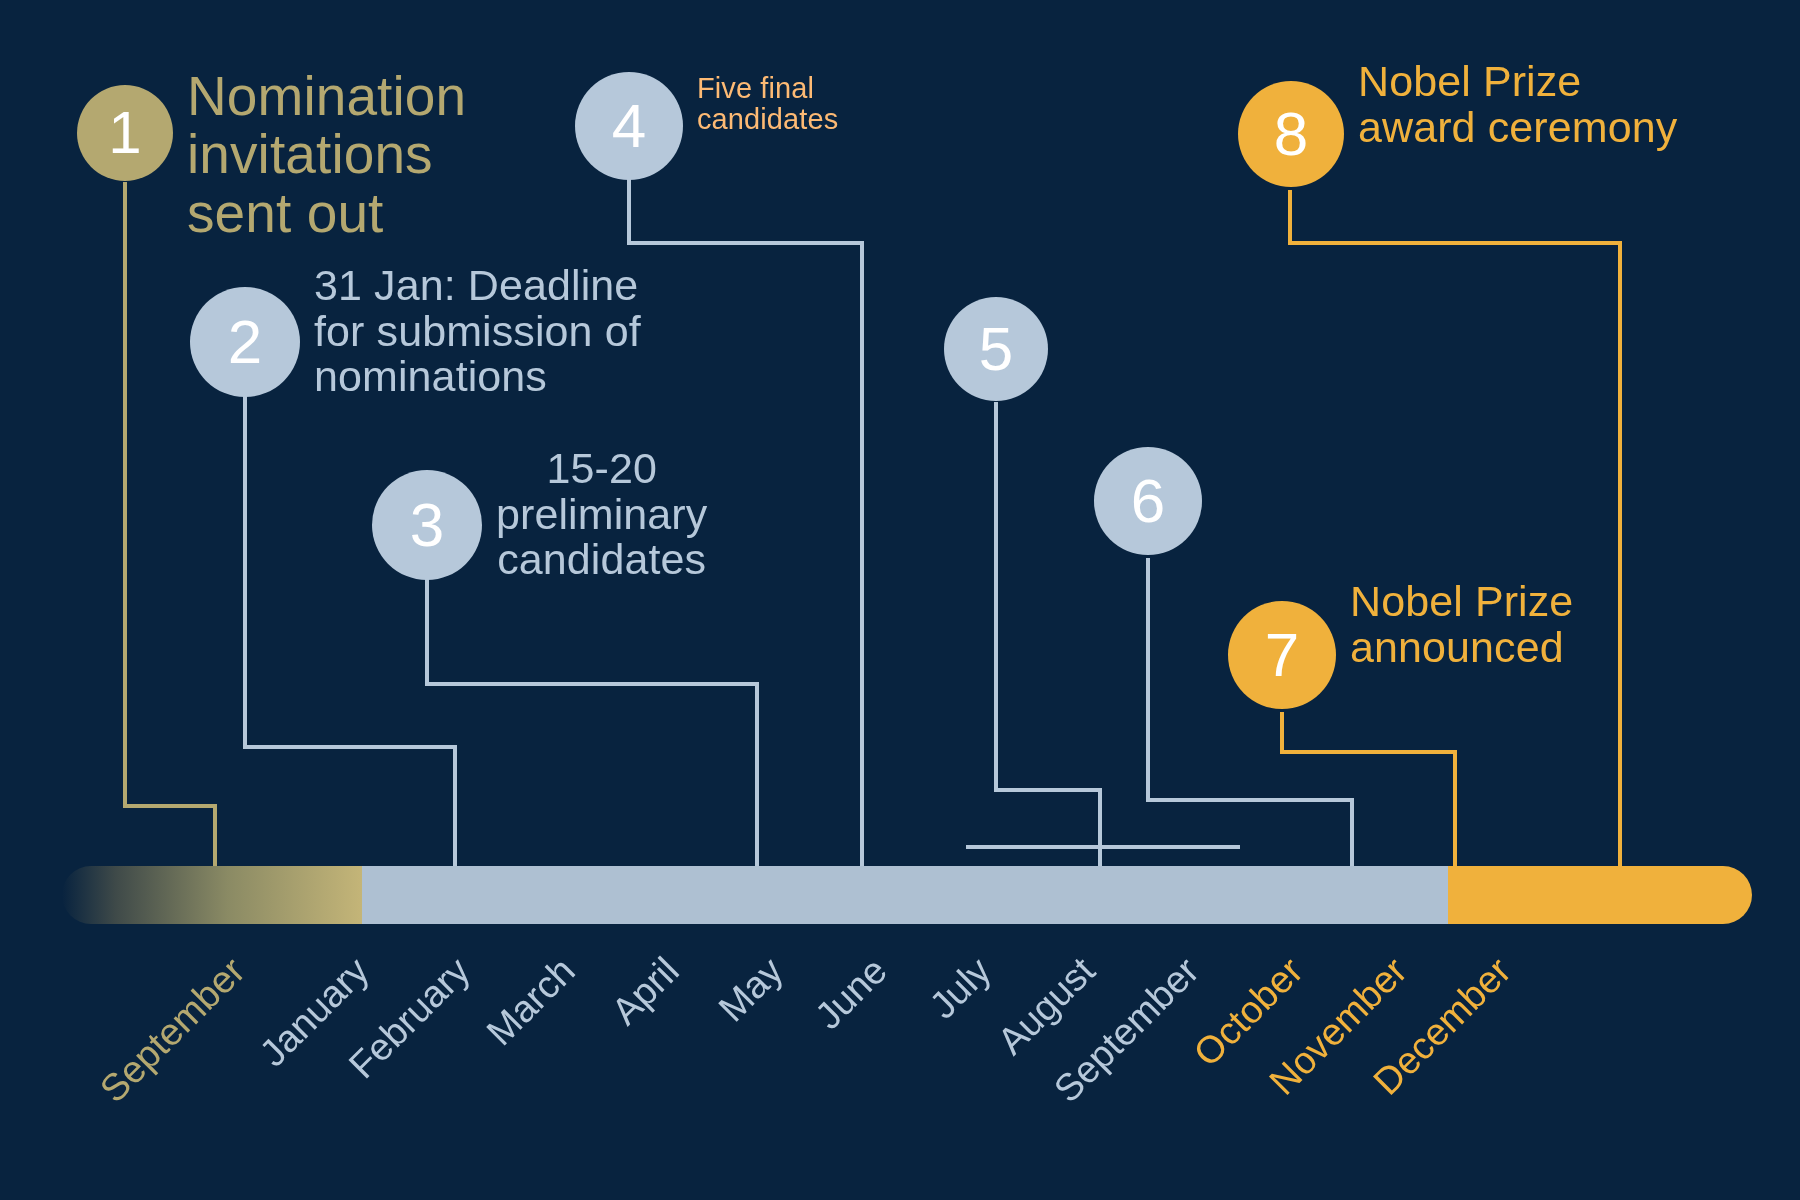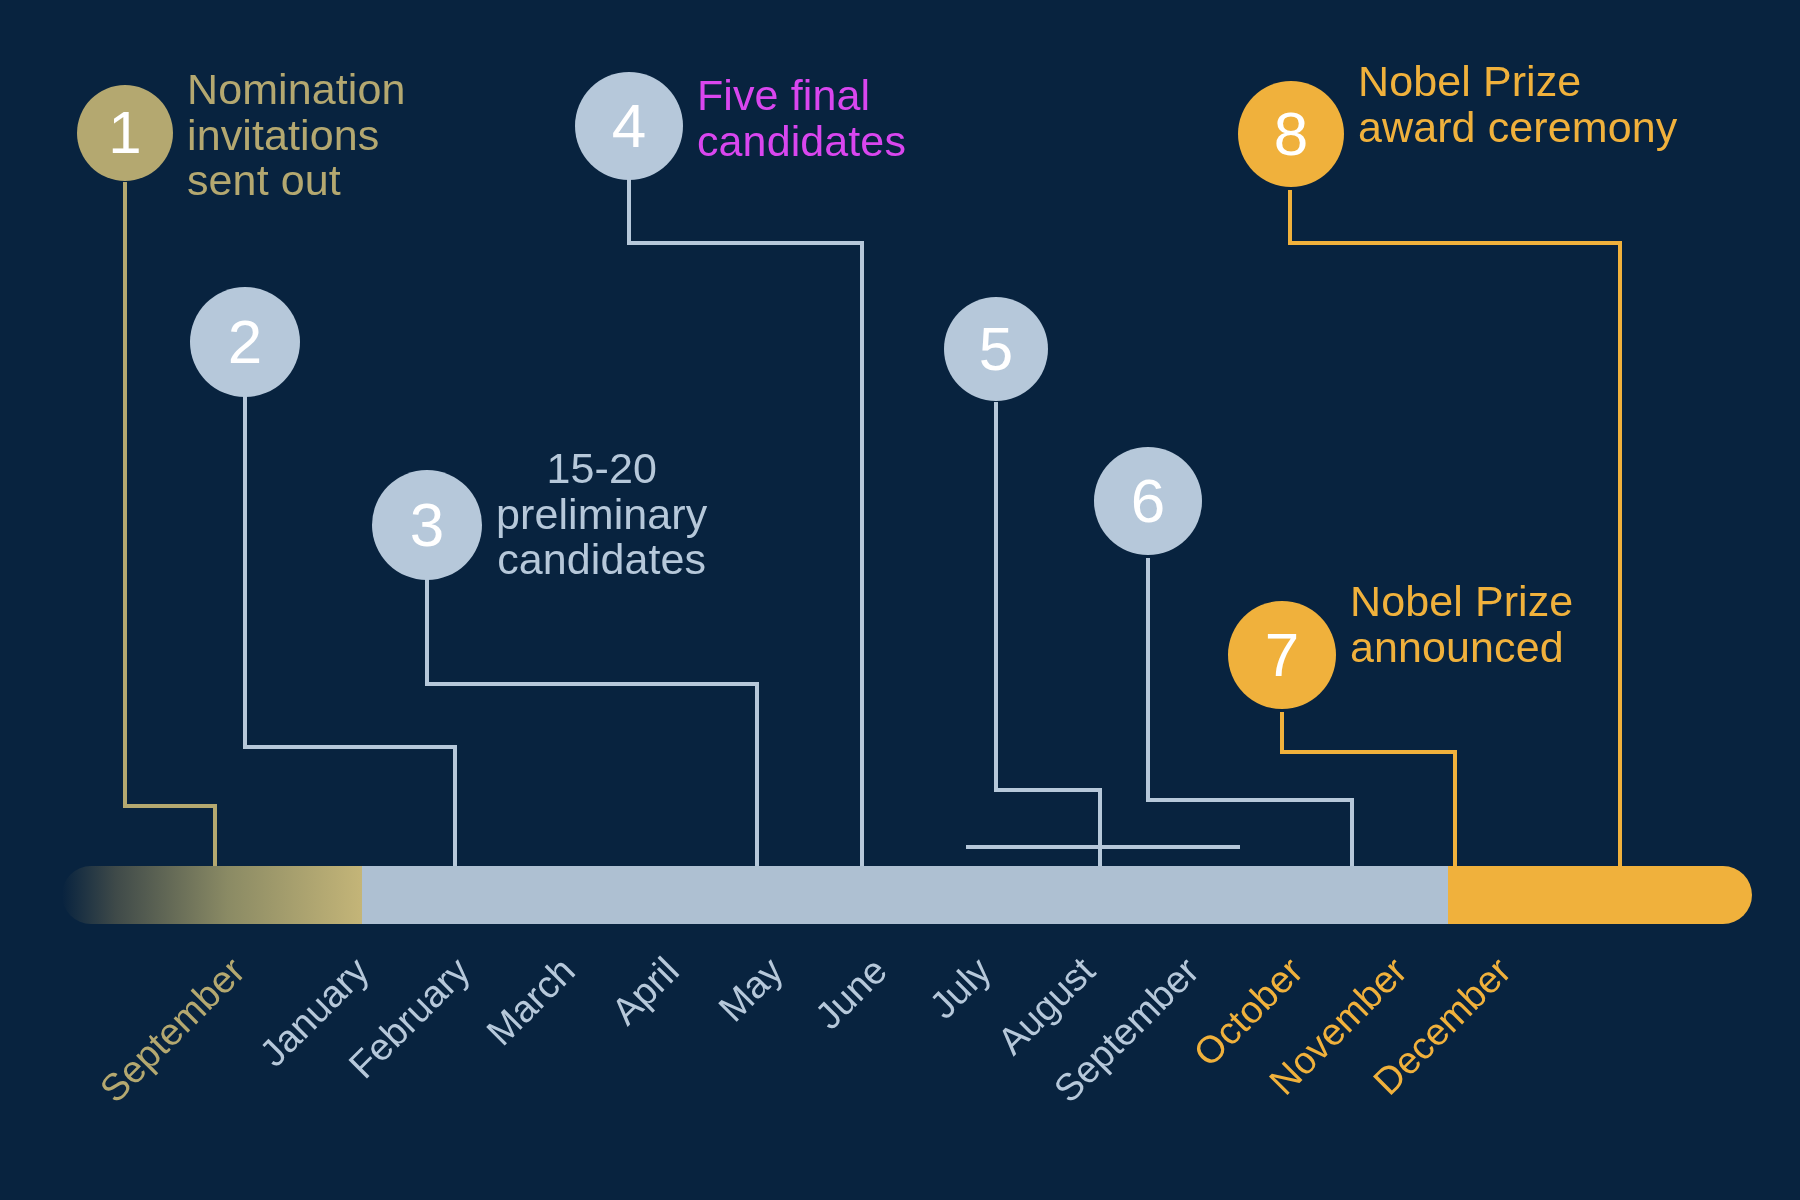--- a/index.html
+++ b/index.html
@@ -76,45 +76,48 @@
       <rect x="62" y="866" width="300" height="58" fill="url(#goldfade)"></rect>
       <rect x="362" y="866" width="1086" height="58" fill="#aec0d2"></rect>
       <rect x="1448" y="866" width="310" height="58" fill="#f0b13c"></rect>
     </g>
   </svg>
 
   <div class="step" style="left:77px;top:85px;">
     <div class="bubble" style="width:96px;height:96px;background:#b4a870;font-size:60px;">
       <span>1</span>
     </div>
-    <div class="steplabel" style="color:#b4a870;font-size:43px;margin-left:14px;margin-top:-18px;">Nomination
+    <div class="steplabel" style="color:#b4a870;font-size:55px;margin-left:14px;margin-top:-18px;">Nomination
 invitations
 sent out</div>
   </div>
 
   <div class="step" style="left:190px;top:287px;">
     <div class="bubble" style="width:110px;height:110px;background:#b6c8da;font-size:62px;">
       <span>2</span>
     </div>
+    <div class="steplabel" style="color:#b6c8da;font-size:43px;margin-left:14px;margin-top:-24px;">31 Jan: Deadline
+for submission of
+nominations</div>
   </div>
 
   <div class="step" style="left:372px;top:470px;">
     <div class="bubble" style="width:110px;height:110px;background:#b6c8da;font-size:62px;">
       <span>3</span>
     </div>
     <div class="steplabel" style="color:#b6c8da;font-size:43px;margin-left:14px;margin-top:-24px;text-align:center;">15-20
 preliminary
 candidates</div>
   </div>
 
   <div class="step" style="left:575px;top:72px;">
     <div class="bubble" style="width:108px;height:108px;background:#b6c8da;font-size:62px;">
       <span>4</span>
     </div>
-    <div class="steplabel" style="color:#d946ef;font-size:43px;margin-left:14px;margin-top:1px;">Five final
+    <div class="steplabel" style="color:#fdba74;font-size:29px;margin-left:14px;margin-top:1px;">Five final
 candidates</div>
   </div>
 
   <div class="step" style="left:944px;top:297px;">
     <div class="bubble" style="width:104px;height:104px;background:#b6c8da;font-size:62px;">
       <span>5</span>
     </div>
   </div>
 
   <div class="step" style="left:1094px;top:447px;">

